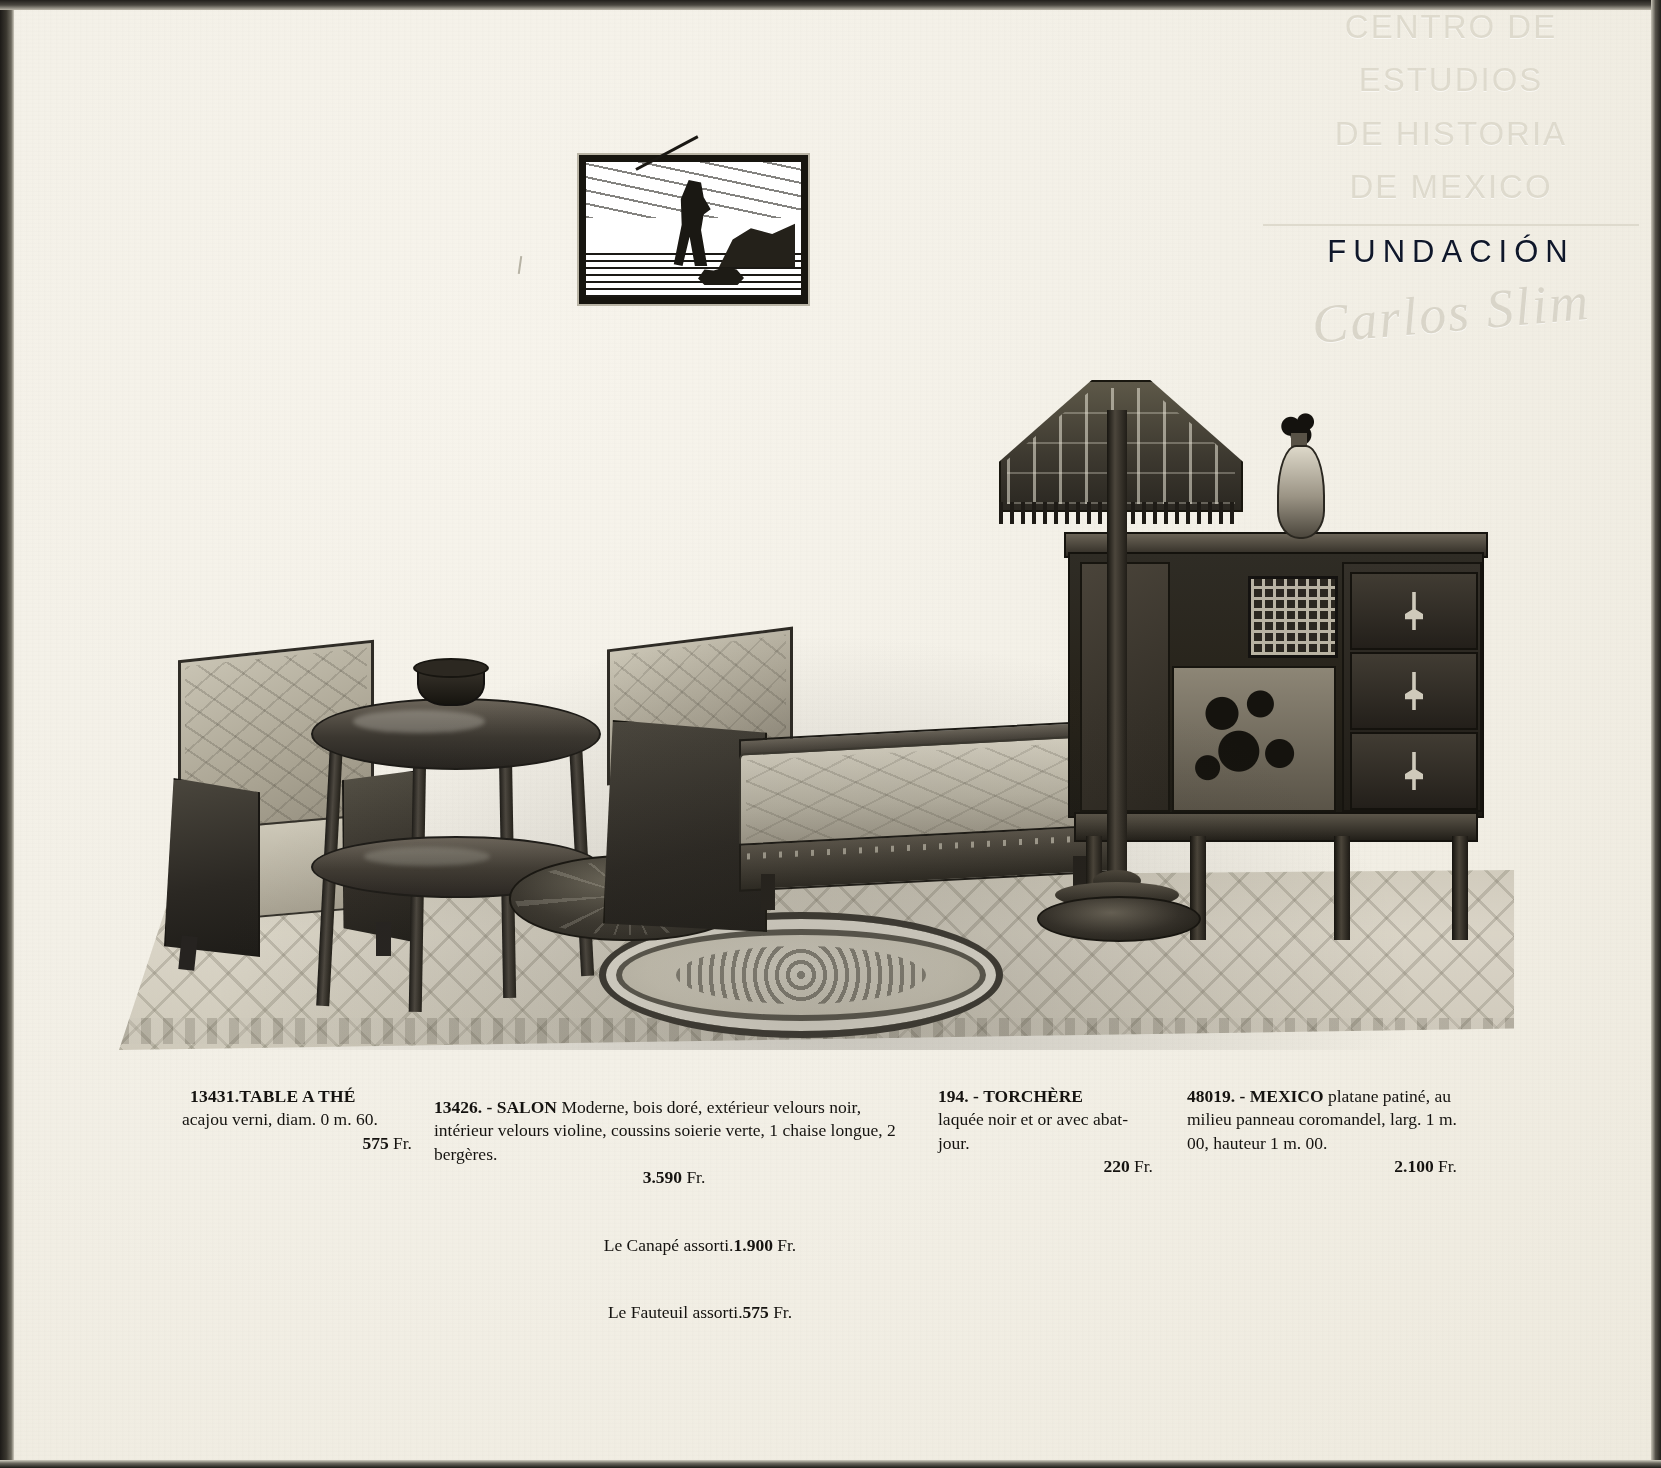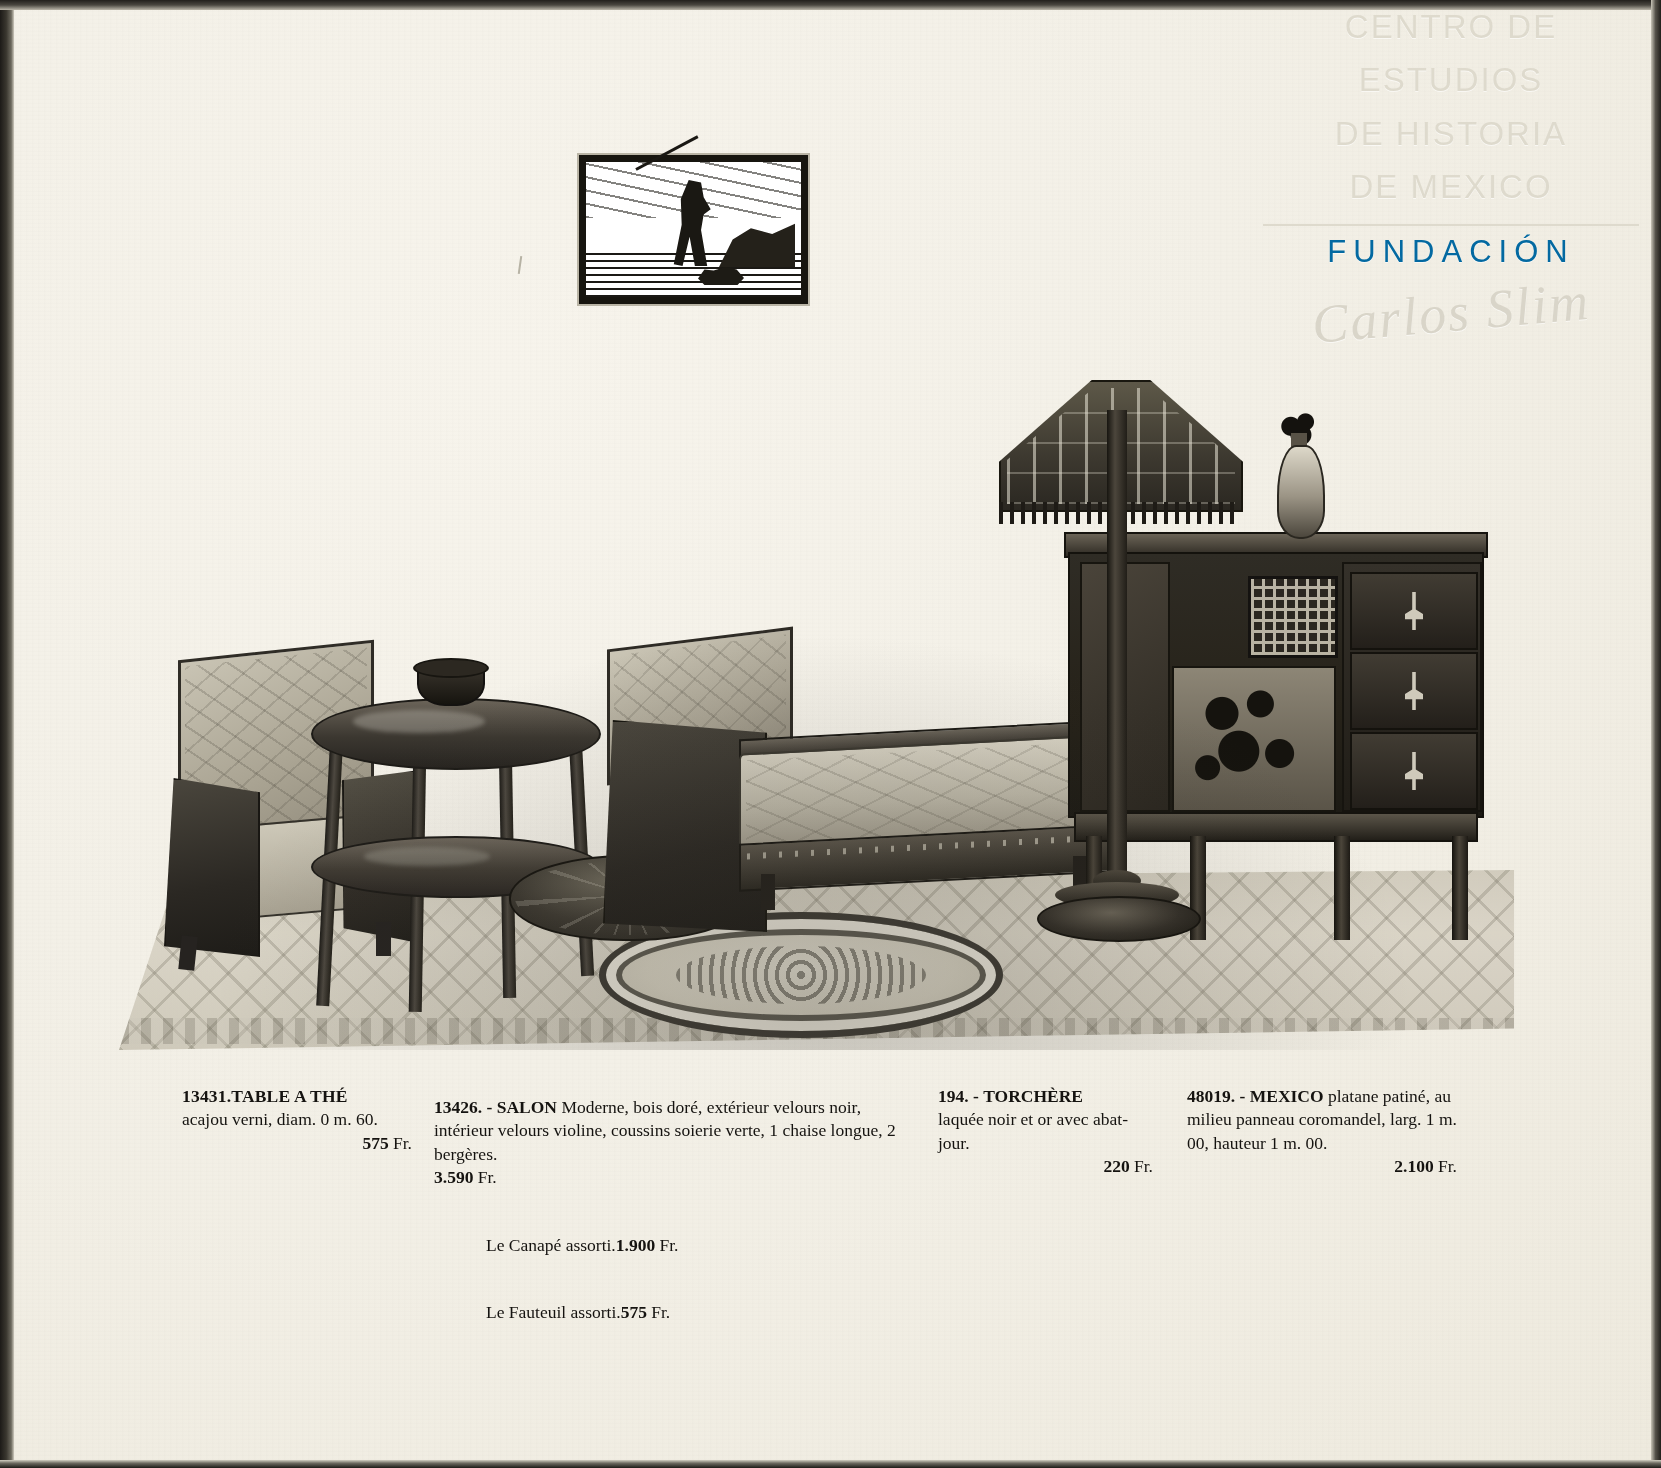--- a/index.html
+++ b/index.html
@@ -593,32 +593,32 @@
     top: 1075px;
     width: 1290px;
     height: 160px;
     color: #151310;
   }
   .cap {
     position: absolute;
     font-size: 17.5px;
     line-height: 1.34;
   }
-  .cap .hd { letter-spacing: 0.2px; }
+  .cap .hd { letter-spacing: 0.2px; margin-left: 8px; }
   .cap b { font-weight: bold; }
   .price {
     font-weight: bold;
   }
   .cap-table { left: 0;    top: 0;  width: 230px; }
   .cap-salon { left: 252px; top: 11px;  width: 480px; }
   .cap-torch { left: 756px; top: 0;  width: 215px; }
   .cap-bahut { left: 1005px; top: 0; width: 270px; }
 
   .row-right { text-align: right; }
-  .row-split { display: flex; justify-content: flex-start; }
+  .row-split { display: flex; justify-content: center; }
   .indent { padding-left: 52px; margin-top: 44px; }
 
   
   .watermark {
     position: absolute;
     right: 0;
     top: 0;
     width: 420px;
     height: 420px;
     color: #d9d5c9;
@@ -634,21 +634,21 @@
     color: #dedacd;
   }
   .wm-rule {
     margin: 10px 22px 8px 22px;
     height: 2px;
     background: #dedacd;
   }
   .wm-fund {
     font-size: 31px;
     letter-spacing: 7px;
-    color: #0369a1;
+    color: #0f172a;
   }
   .wm-sign {
     margin-top: 12px;
     font-family: "Liberation Serif", serif;
     font-style: italic;
     font-size: 54px;
     color: #d9d5c9;
     transform: rotate(-5deg);
   }
 

